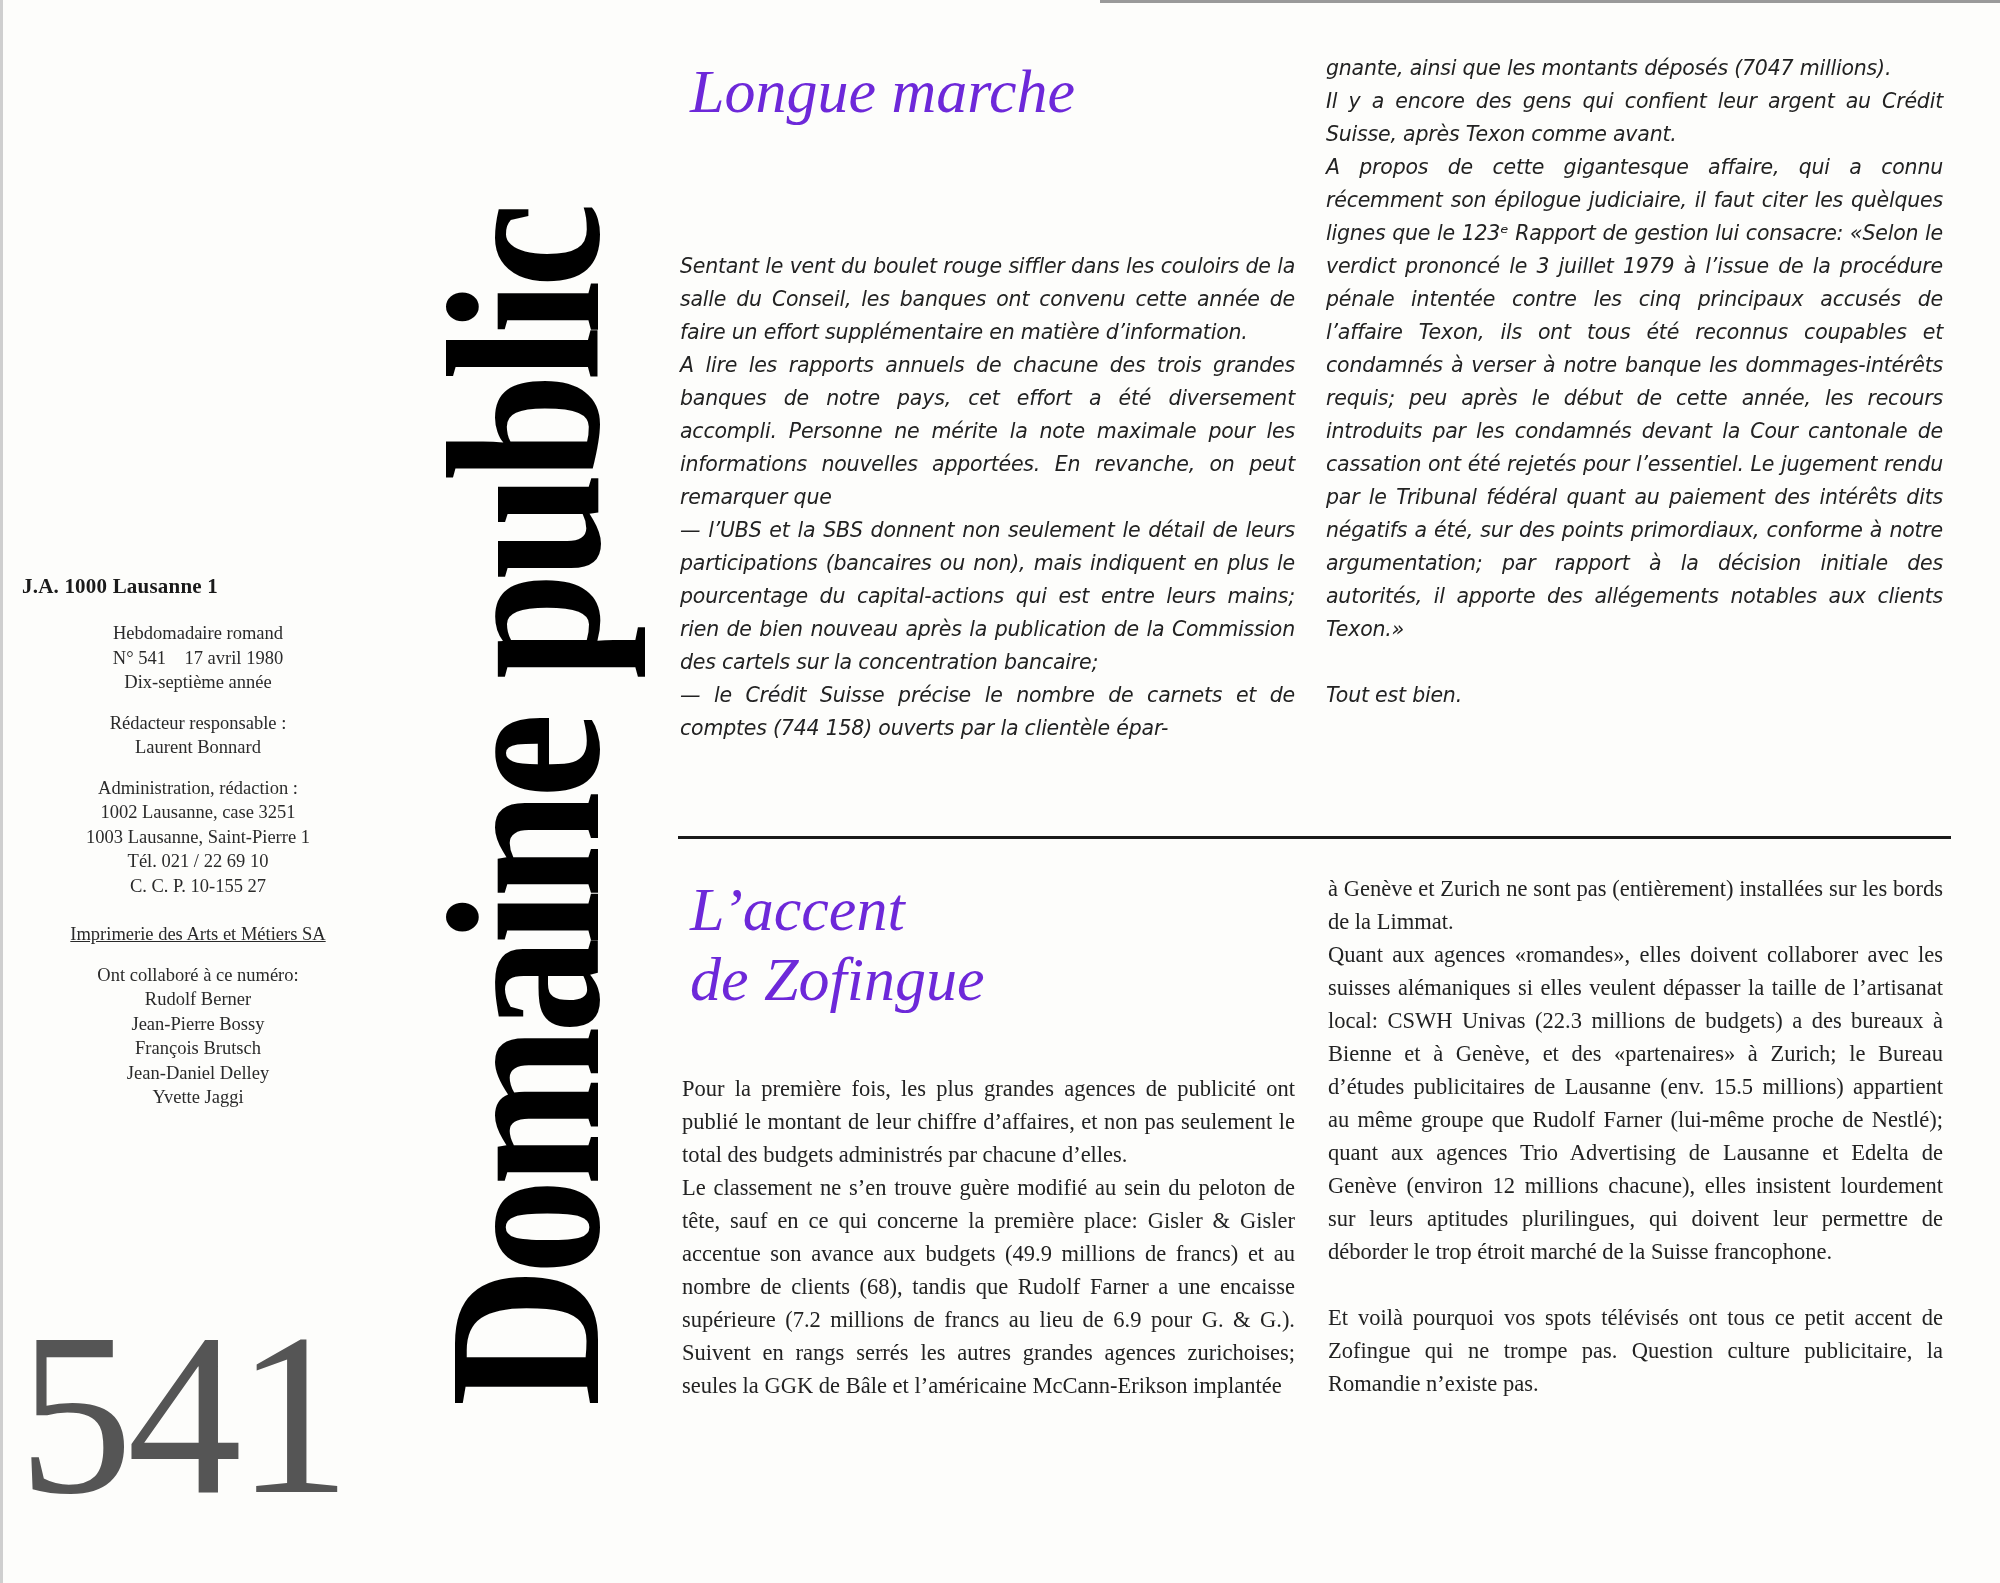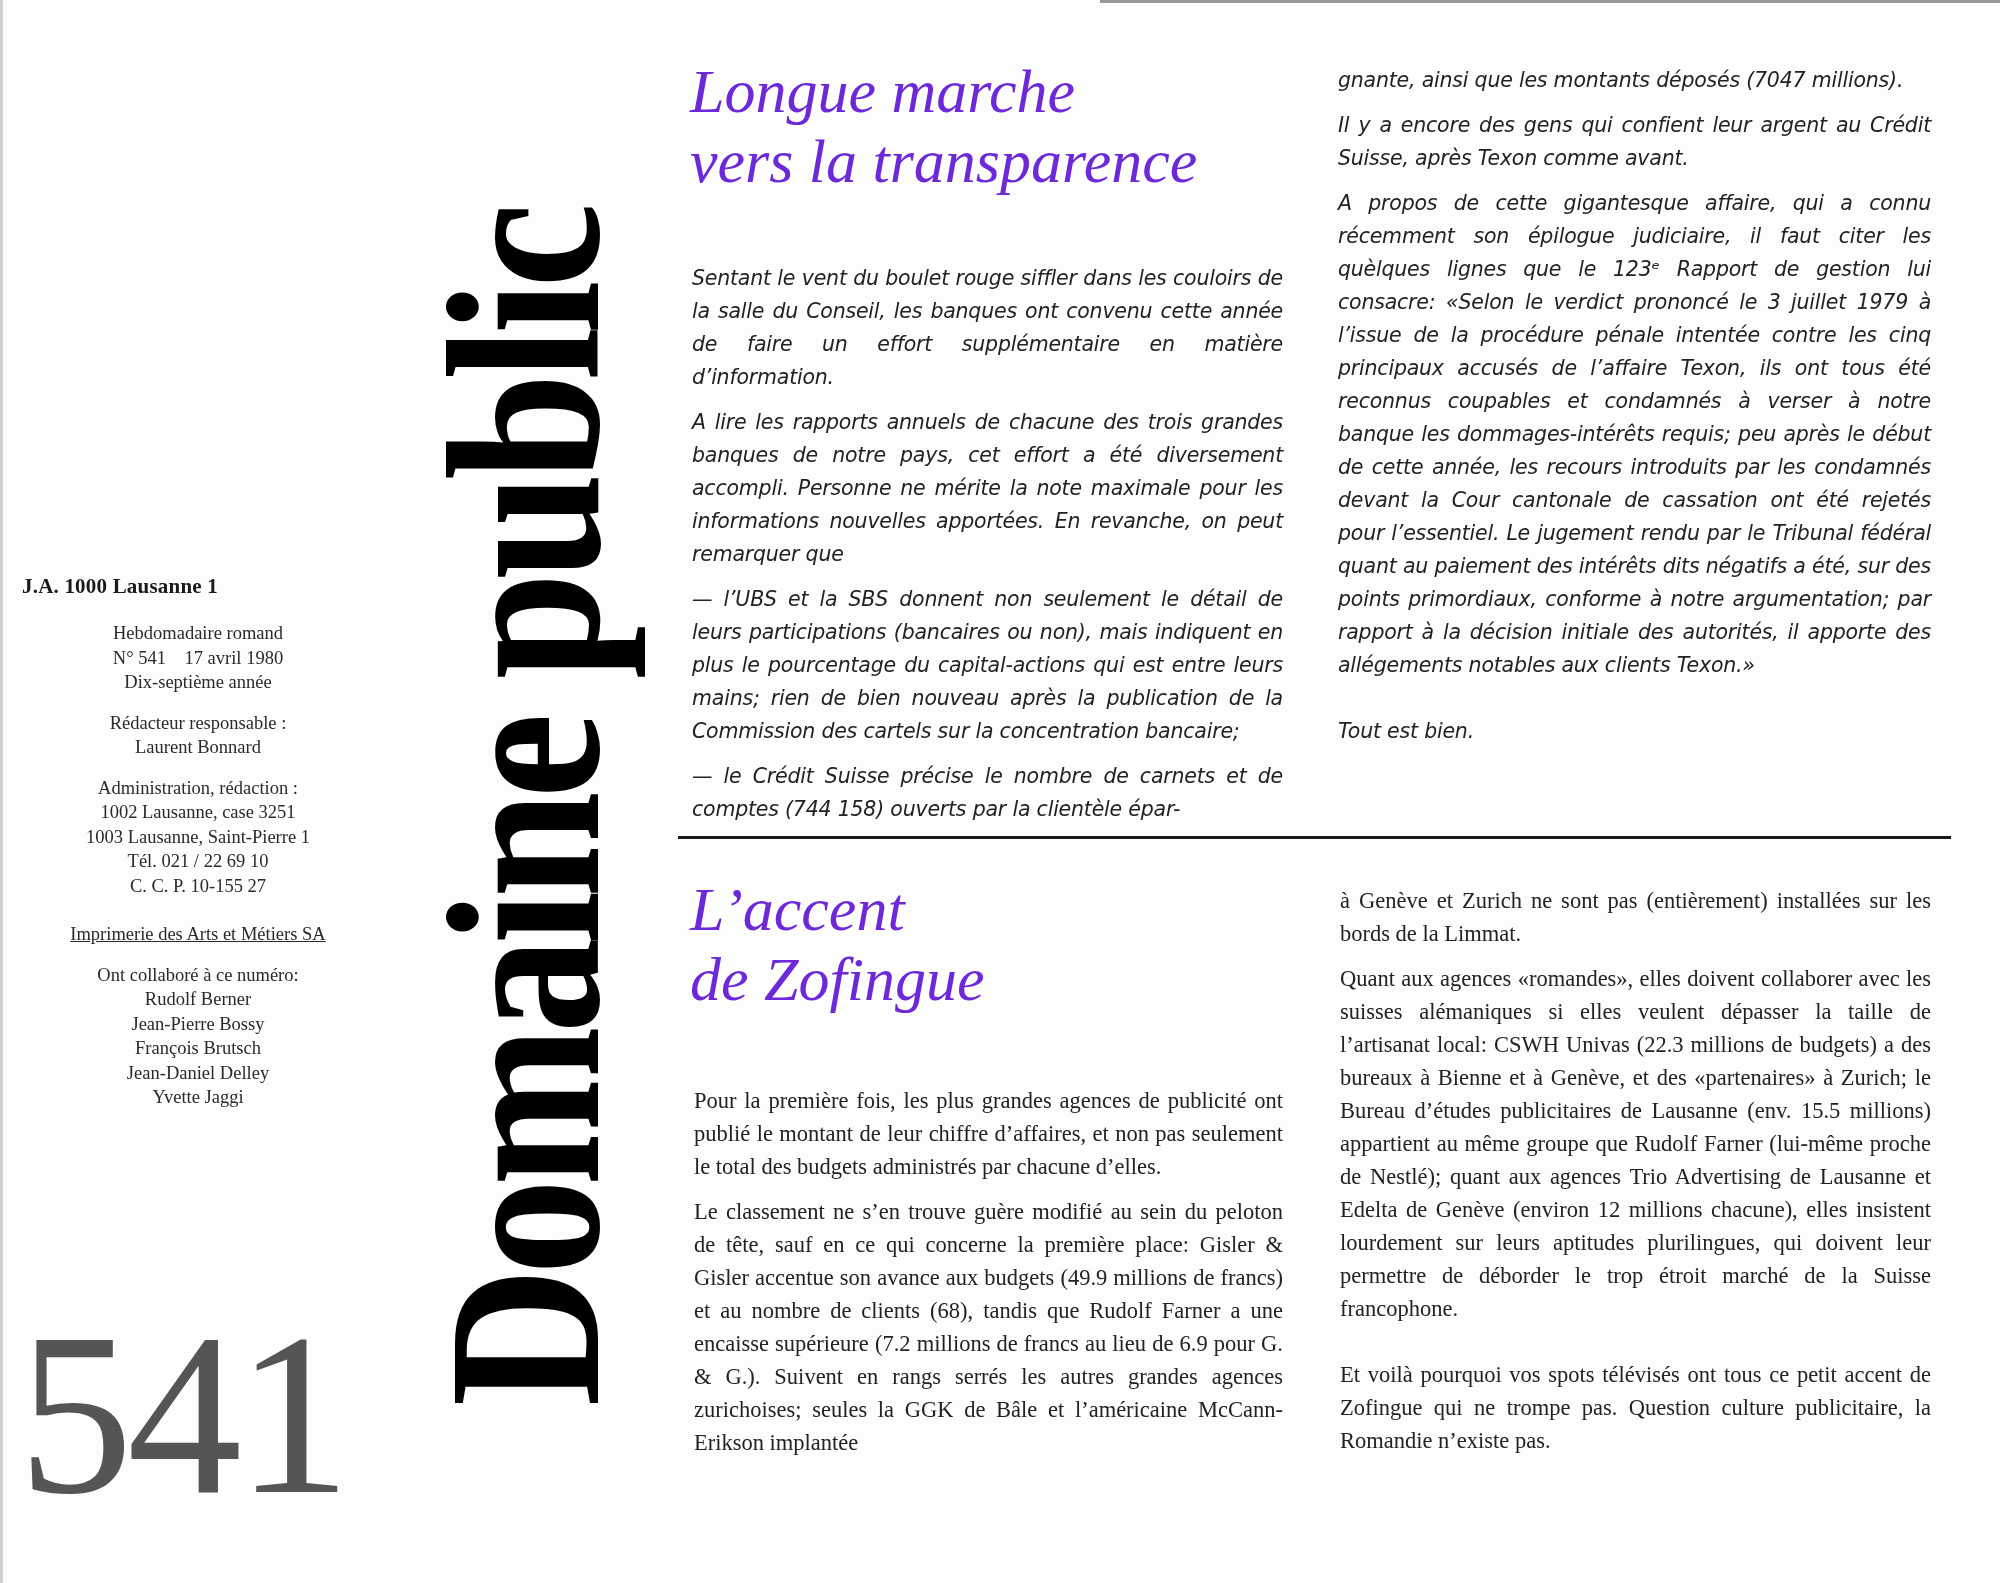--- a/index.html
+++ b/index.html
@@ -26,21 +26,21 @@
     font-weight: bold; font-size: 218px; line-height: 1; white-space: nowrap;
     color: #000; letter-spacing: -8px;
     transform-origin: center center;
   }
   .masthead span { display: inline-block; transform: scaleX(0.88); transform-origin: center; }
 
   
   .headline { position: absolute; font-style: italic; font-size: 62px; line-height: 70px; color: #6d28d9; margin: 8px; font-weight: normal; }
   .col { position: absolute; font-size: 22.5px; line-height: 33px; text-align: justify; color: #222; }
   .col.italic { font-style: italic; font-family: "DejaVu Sans", "Liberation Sans", sans-serif; font-size: 20.5px; letter-spacing: -0.2px; }
-  .col p { margin: 12px; text-align: justify; }
+  .col p { margin: 0; text-align: justify; }
   .col p.gap { margin-top: 33px; }
   .rule { position: absolute; left: 678px; top: 836px; width: 1273px; height: 3px; background: #1a1a1a; }
 </style>
 </head>
 <body>
 
 <div class="page-edge-left"></div>
 <div class="page-edge-top"></div>
 
 <div class="sidebar">
@@ -73,21 +73,20 @@
     <div>Yvette Jaggi</div>
   </div>
 </div>
 
 <div class="issue-number">541</div>
 
 <div class="masthead"><span>Domaine public</span></div>
 
 <h1 class="headline" style="left:682px; top:48px;">
   <div>Longue marche</div>
-  <div>vers la transparence</div>
 </h1>
 
 <div class="col italic" style="left:680px; top:250px; width:615px;">
   <p>Sentant le vent du boulet rouge siffler dans les couloirs de la salle du Conseil, les banques ont convenu cette année de faire un effort supplémentaire en matière d’information.</p>
   <p>A lire les rapports annuels de chacune des trois grandes banques de notre pays, cet effort a été diversement accompli. Personne ne mérite la note maximale pour les informations nouvelles apportées. En revanche, on peut remarquer que</p>
   <p>— l’UBS et la SBS donnent non seulement le détail de leurs participations (bancaires ou non), mais indiquent en plus le pourcentage du capital-actions qui est entre leurs mains; rien de bien nouveau après la publication de la Commission des cartels sur la concentration bancaire;</p>
   <p>— le Crédit Suisse précise le nombre de carnets et de comptes (744 158) ouverts par la clientèle épar-</p>
 </div>
 
 <div class="col italic" style="left:1326px; top:52px; width:617px;">

